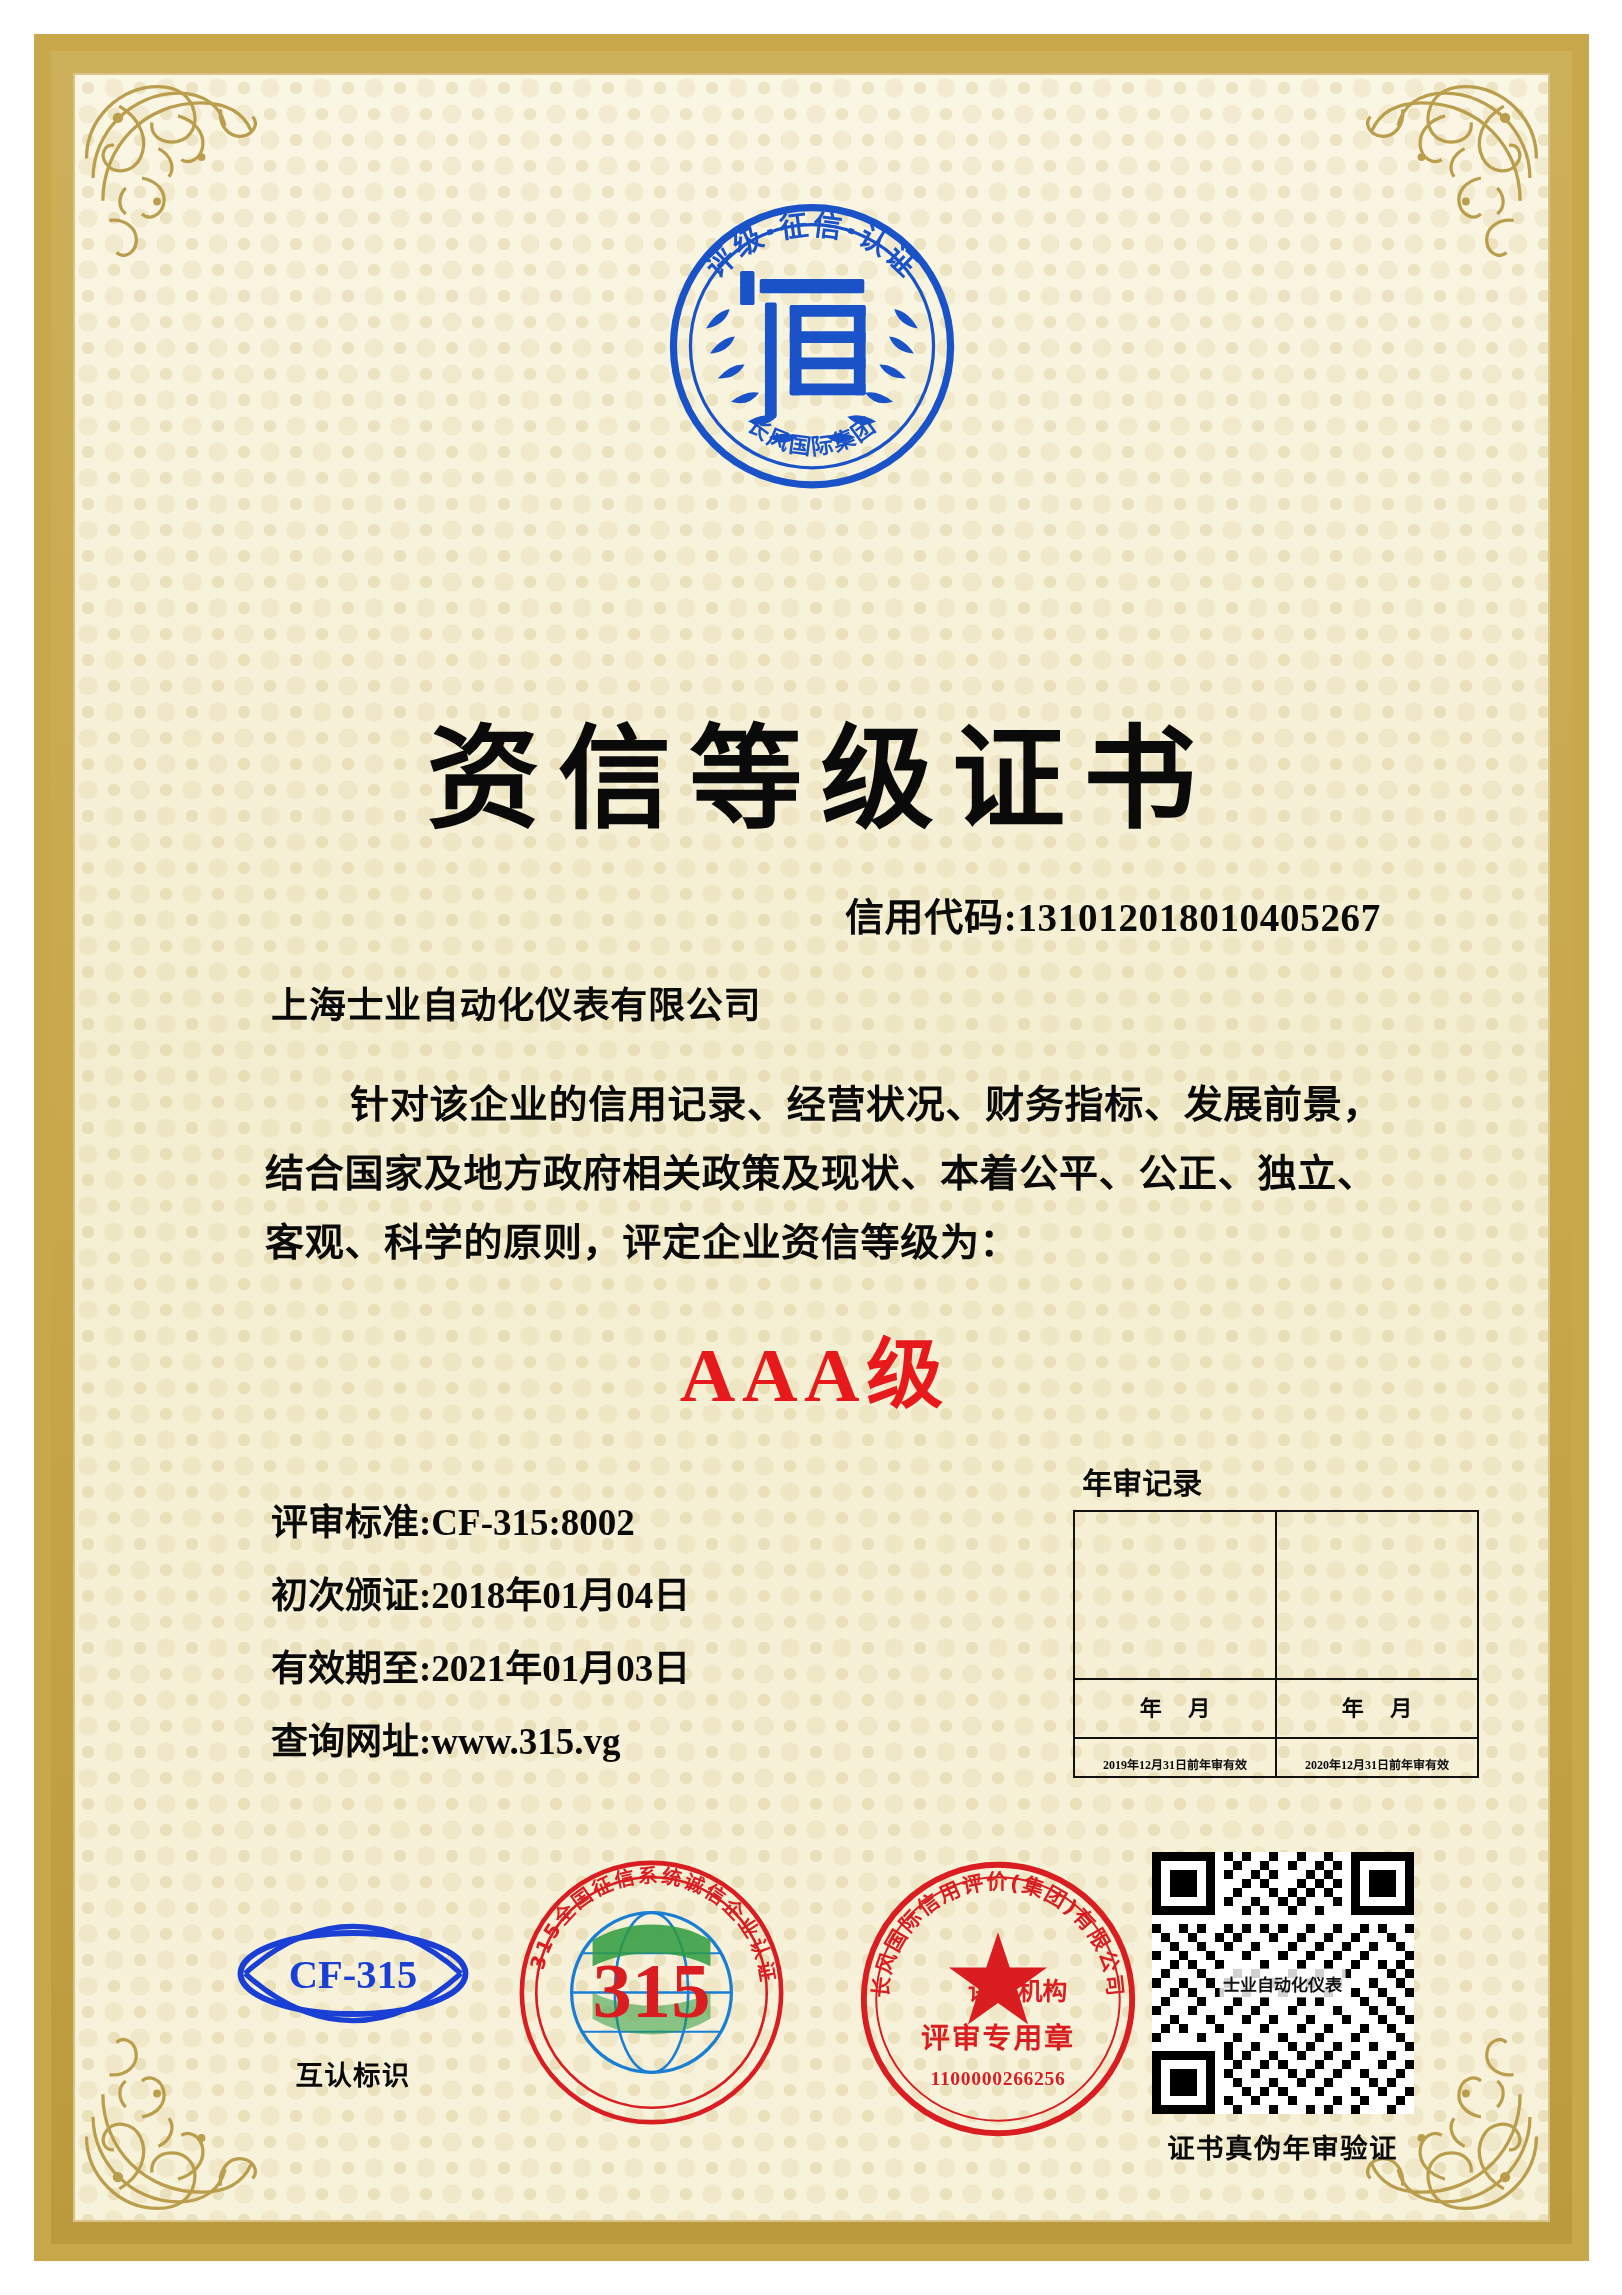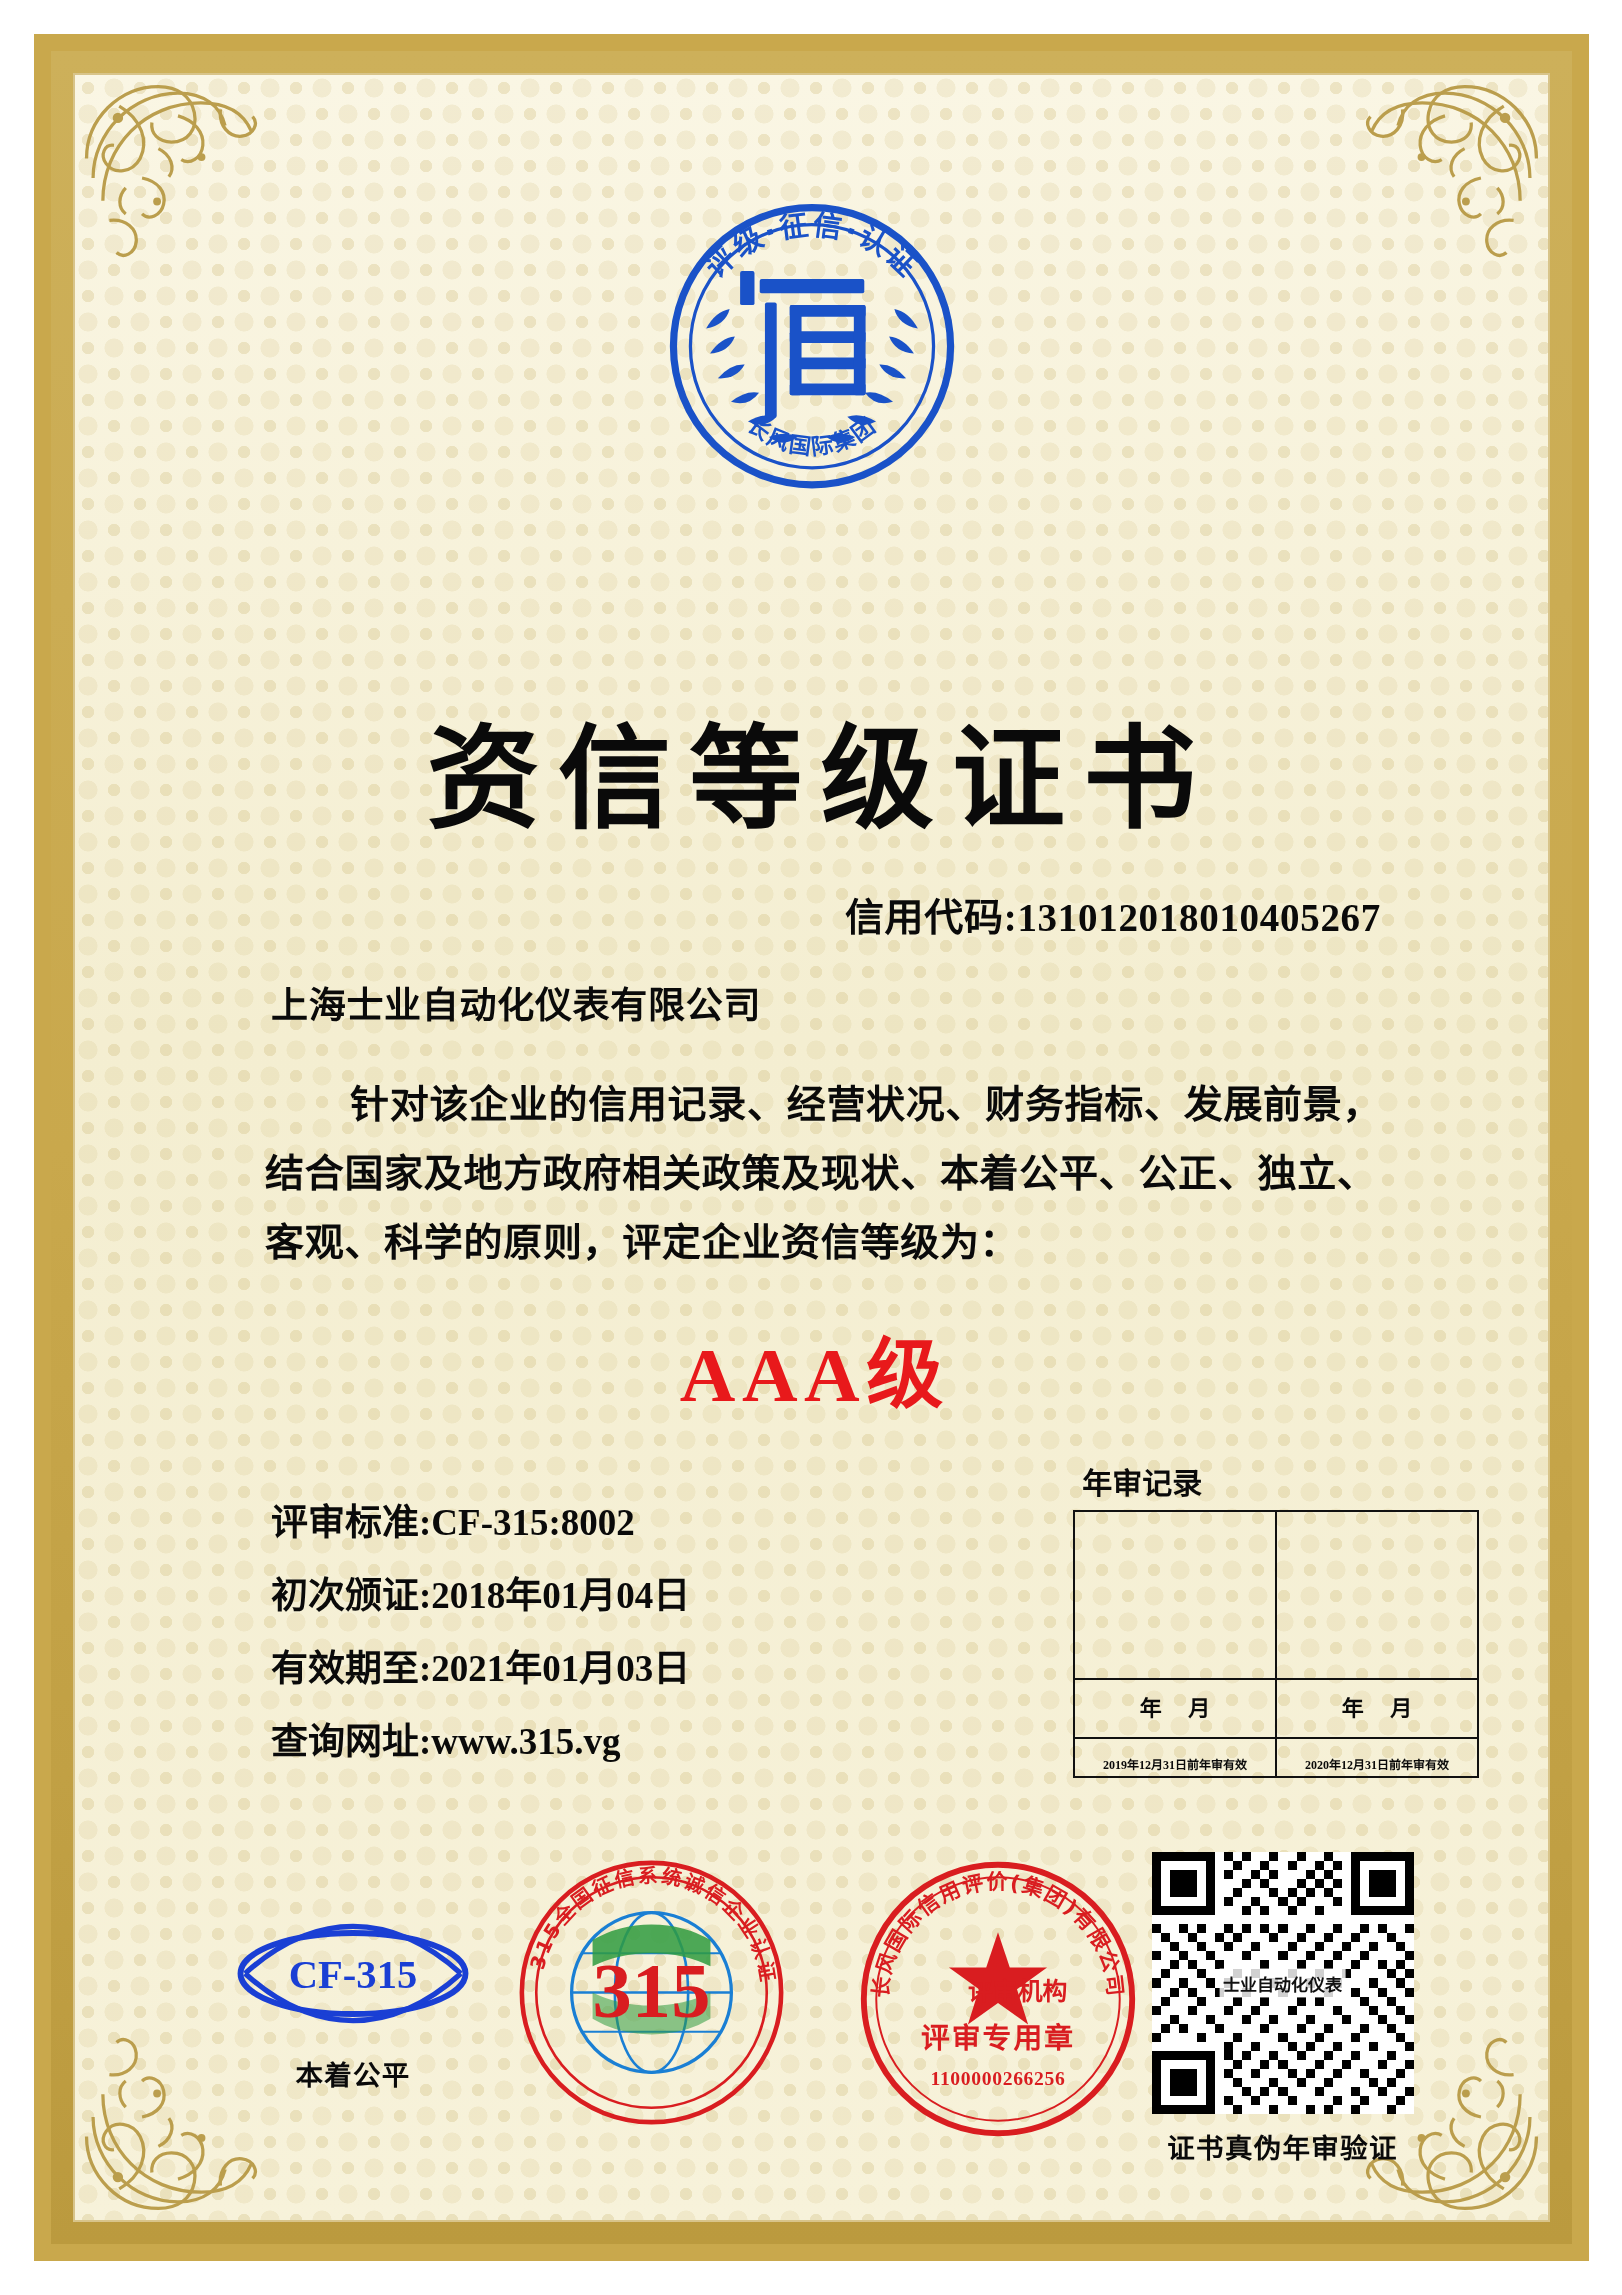--- a/index.html
+++ b/index.html
@@ -452,21 +452,21 @@
 
     <div class="badges">
 
       <div class="badge-cf">
         <svg viewBox="0 0 370 200" xmlns="http://www.w3.org/2000/svg">
           <ellipse cx="185" cy="100" rx="172" ry="62" fill="none" stroke="#1a3fd4" stroke-width="9"></ellipse>
           <path d="M20 100 q80 -72 165 -72 q85 0 165 72" fill="none" stroke="#1a3fd4" stroke-width="8"></path>
           <path d="M20 100 q80 72 165 72 q85 0 165 -72" fill="none" stroke="#1a3fd4" stroke-width="8"></path>
           <text x="185" y="122" text-anchor="middle" font-family="Liberation Serif, serif" font-size="62" font-weight="700" fill="#1a3fd4">CF-315</text>
         </svg>
-        <div class="badge-caption">本着公平</div>
+        <div class="badge-caption">互认标识</div>
       </div>
 
       <div class="badge-315">
         <svg viewBox="0 0 420 420" xmlns="http://www.w3.org/2000/svg">
           <defs>
             <path id="ring315Path" d="M 210 210 m -168 0 a 168 168 0 1 1 336 0 a 168 168 0 1 1 -336 0" fill="none"></path>
           </defs>
           <circle cx="210" cy="210" r="198" fill="none" stroke="#d91d20" stroke-width="7"></circle>
           <circle cx="210" cy="210" r="176" fill="none" stroke="#d91d20" stroke-width="4"></circle>
           <circle cx="210" cy="210" r="122" fill="none" stroke="#1a7fd4" stroke-width="5"></circle>

